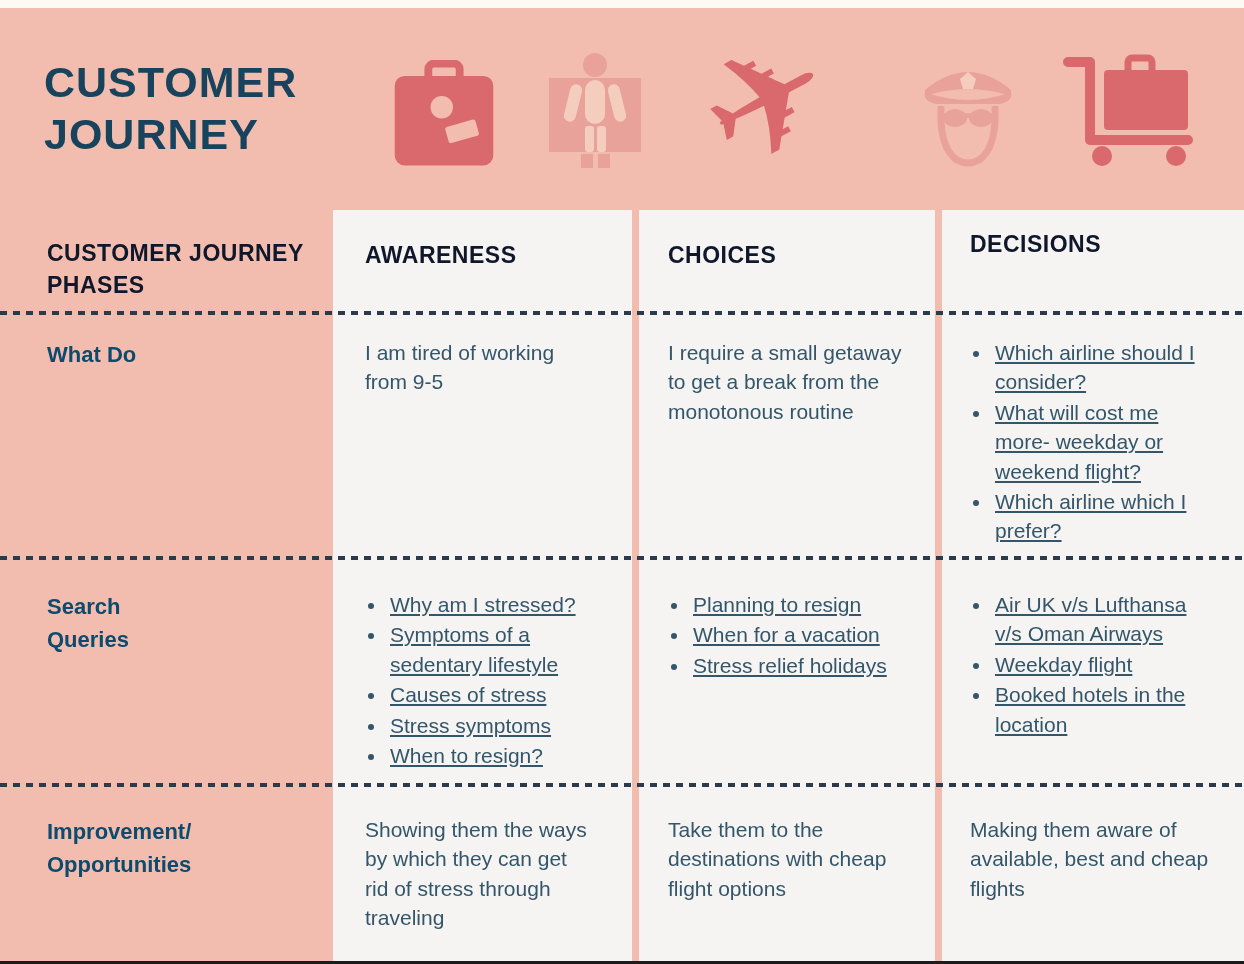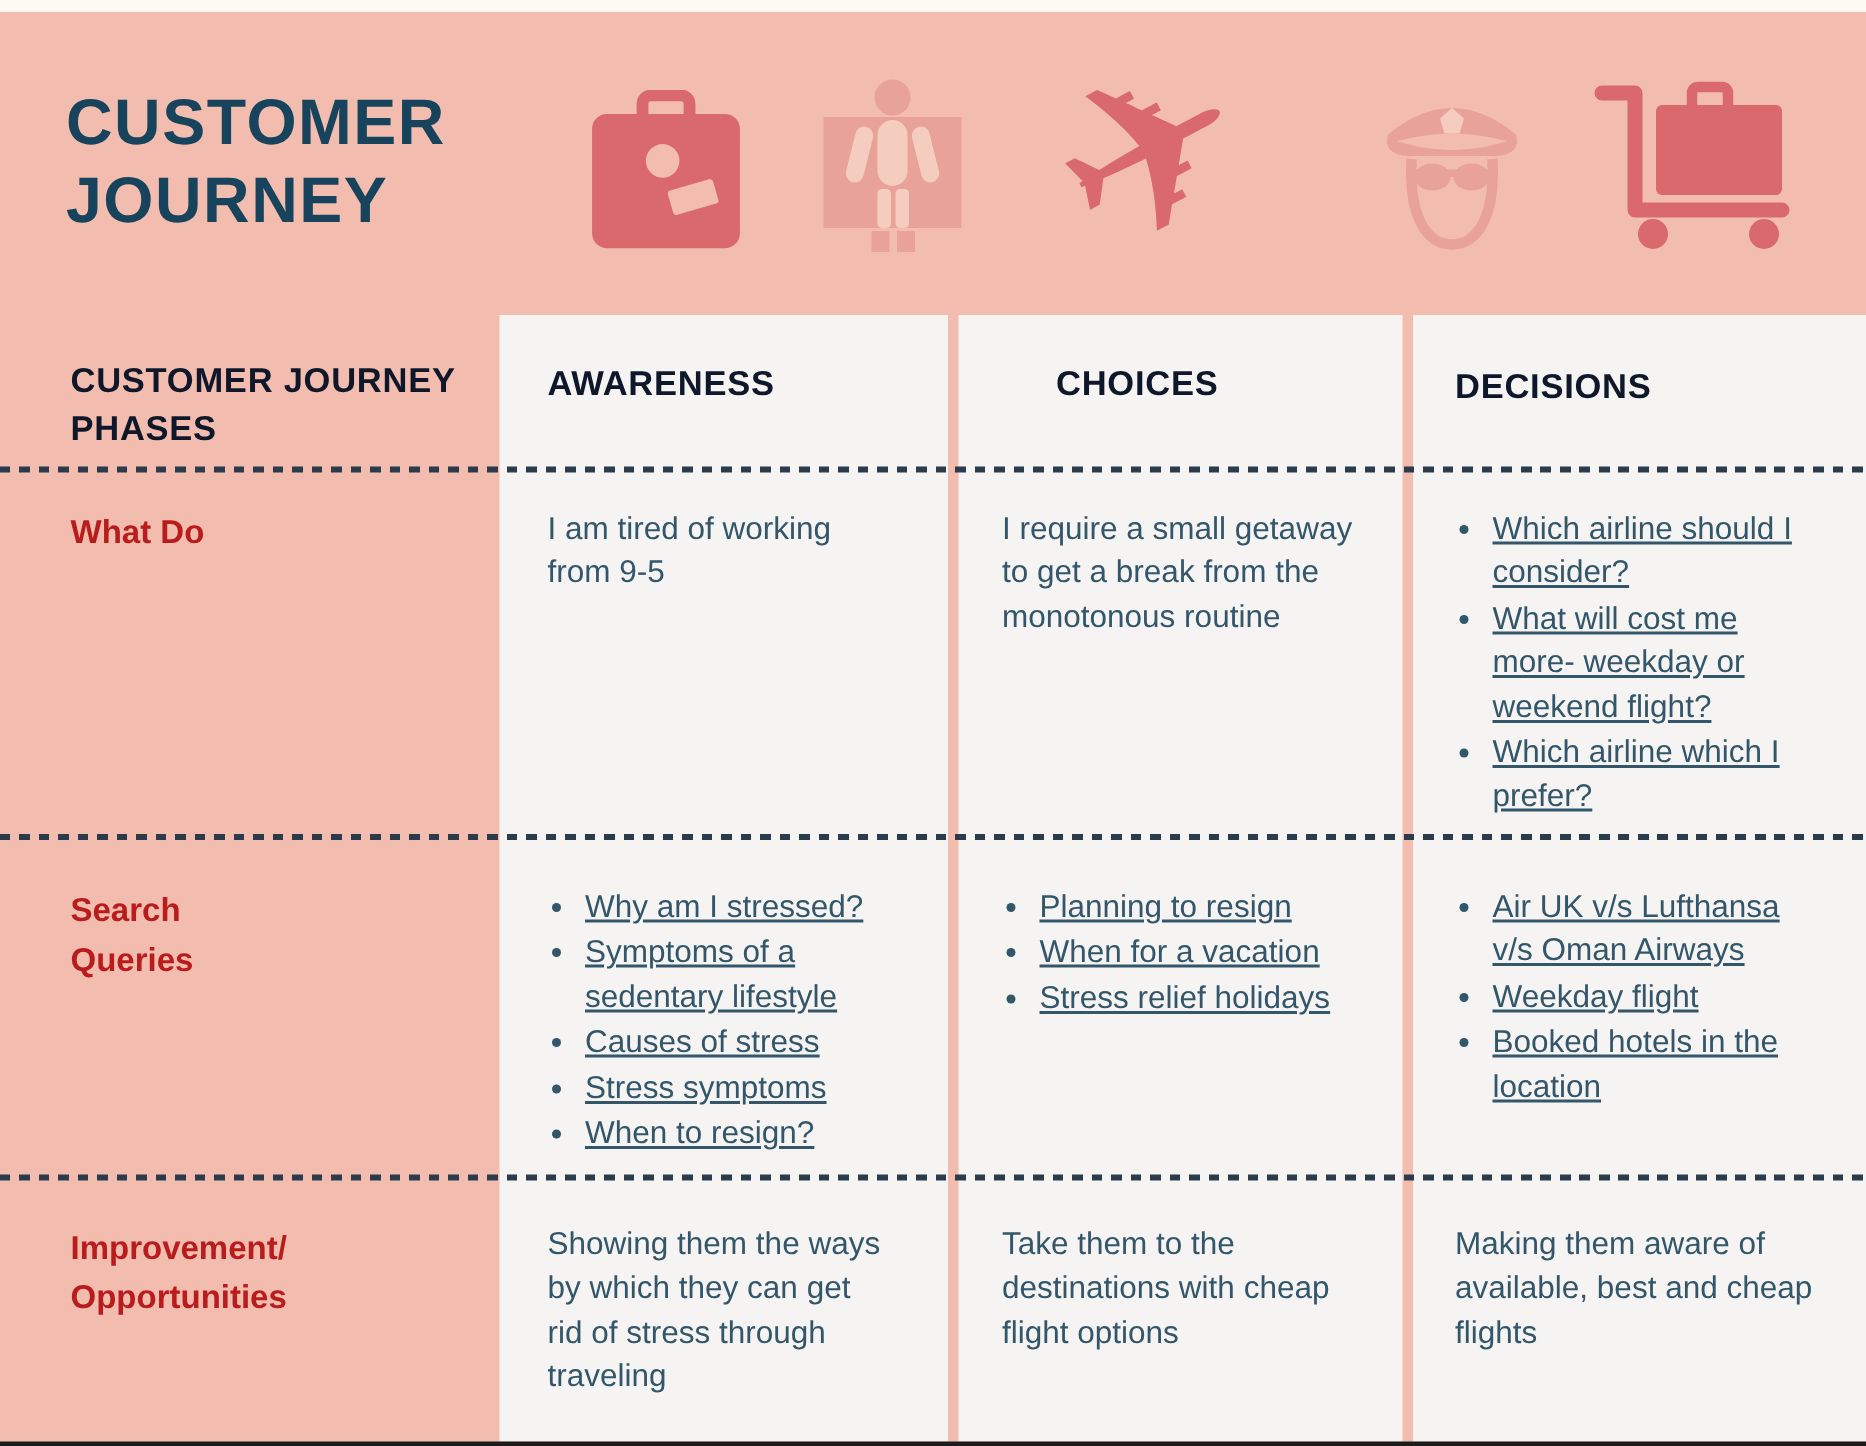--- a/index.html
+++ b/index.html
@@ -19,23 +19,23 @@
   .col-bg.c1 { left:333px; width:299px; }
   .col-bg.c2 { left:639px; width:296px; }
   .col-bg.c3 { left:942px; width:302px; }
 
   .dotline { position:absolute; left:0; width:1244px; height:4px;
              background:repeating-linear-gradient(90deg,#2b3b4c 0 7px, transparent 7px 13px); }
   .dot1 { top:311px; } .dot2 { top:556px; } .dot3 { top:783px; }
 
   .hdr { position:absolute; font-size:23px; font-weight:bold; color:#0f172a; letter-spacing:0.5px; line-height:1.4; }
   .corner { left:47px; top:237px; width:290px; }
-  .hdr.h1 { left:365px; top:239px; } .hdr.h2 { left:668px; top:239px;margin-left:36px; } .hdr.h3 { left:970px; top:241px; }
+  .hdr.h1 { left:365px; top:239px; } .hdr.h2 { left:668px; top:239px; } .hdr.h3 { left:970px; top:228px; }
 
-  .rowlabel { position:absolute; left:47px; font-size:22px; font-weight:bold; color:#b91c1c; line-height:1.5; width:270px; }
+  .rowlabel { position:absolute; left:47px; font-size:22px; font-weight:bold; color:#0c4a6e; line-height:1.5; width:270px; }
   .rl1 { top:338px; } .rl2 { top:590px; } .rl3 { top:815px; }
 
   .cell { position:absolute; font-size:21px; color:#33566a; line-height:1.4; }
   .cell.c1 { left:365px; width:230px; }
   .cell.c2 { left:668px; width:240px; }
   .cell.c3 { left:970px; width:245px; }
   .r1 { top:338px; } .r2 { top:590px; } .r3 { top:815px; }
 
   .cell ul { margin:0; padding-left:22px; list-style:disc;text-decoration:underline; }
   .cell li { padding-left:3px; margin-bottom:1px; }

